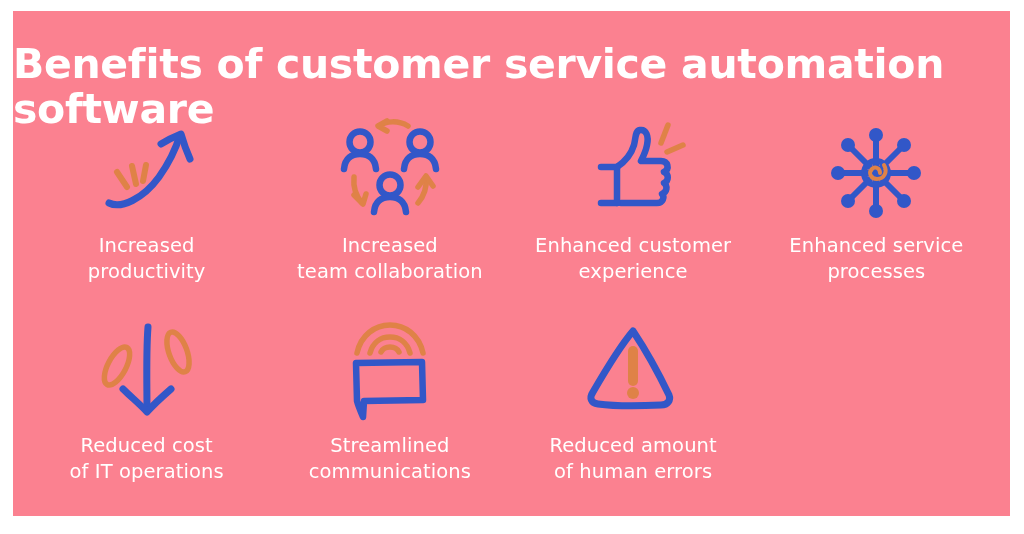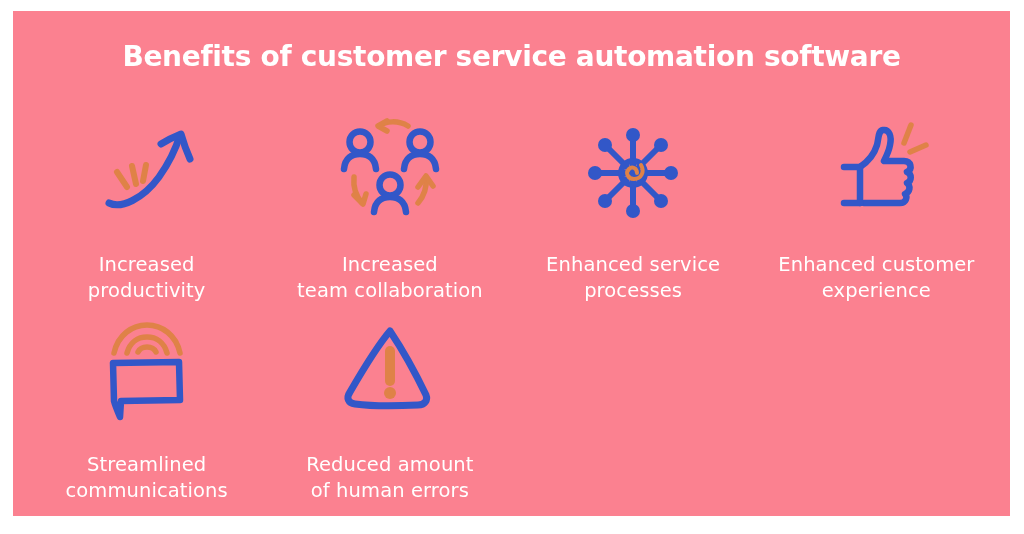--- a/index.html
+++ b/index.html
@@ -28,23 +28,23 @@
     width: 997px;
     height: 505px;
     background: #fb8190;
   }
 
   .title {
     position: absolute;
     left: 0;
     top: 31px;
     width: 997px;
-    text-align: center;
+    text-align: left;
     color: #ffffff;
-    font-size: 28px;
+    font-size: 41px;
     font-weight: bold;
     letter-spacing: -0.3px;
     font-family: "DejaVu Sans", sans-serif;
     line-height: 1.1;
   }
 
   .grid {
     position: absolute;
     left: 12px;
     top: 100px;
@@ -72,21 +72,21 @@
   }
 
   .icon-wrap svg {
     display: block;
     width: 120px;
     height: 112px;
     overflow: visible;
   }
 
   .label {
-    margin-top: 23px;
+    margin-top: 4px;
     text-align: center;
     color: #ffffff;
     font-size: 19.5px;
     line-height: 1.33;
     font-family: "DejaVu Sans", sans-serif;
     white-space: pre-line;
     letter-spacing: 0.1px;
     max-width: 250px;
   }
 
@@ -147,20 +147,35 @@
 
             <path class="stroke-orange" stroke-width="5.5" d="M24 60 C 23 70, 26 79, 32 86"></path>
             <path class="stroke-orange" stroke-width="5.5" d="M24 78 L 33 87 L 36 77"></path>
 
             <path class="stroke-orange" stroke-width="5.5" d="M88 86 C 94 79, 97 70, 96 60"></path>
             <path class="stroke-orange" stroke-width="5.5" d="M88 70 L 96 59 L 103 69"></path>
           </svg>
         </div>
         <div class="label">Increased
 team collaboration</div>
+      </div>
+
+      <div class="cell">
+        <div class="icon-wrap">
+          <svg viewBox="0 0 120 112">
+            <path class="stroke-blue" stroke-width="6.5" d="M44 50 C 50 46, 58 38, 61 28 C 63 20, 62 14, 67 13 C 73 12, 76 19, 74 28 C 73 34, 70 40, 68 44 L 88 44 C 95 44, 97 52, 91 55 C 96 57, 96 64, 91 66 C 95 69, 94 75, 89 77 C 92 80, 90 86, 84 86 L 48 86"></path>
+            <path class="stroke-blue" stroke-width="6.5" d="M44 50 L 44 86"></path>
+            <path class="stroke-blue" stroke-width="6.5" d="M28 50 L 44 50"></path>
+            <path class="stroke-blue" stroke-width="6.5" d="M28 86 L 44 86"></path>
+            <path class="stroke-orange" stroke-width="5.5" d="M95 8 L 88 26"></path>
+            <path class="stroke-orange" stroke-width="5.5" d="M110 28 L 94 35"></path>
+          </svg>
+        </div>
+        <div class="label">Enhanced customer
+experience</div>
       </div>
 
       <div class="cell">
         <div class="icon-wrap">
           <svg viewBox="0 0 120 112">
             <g class="stroke-blue" stroke-width="6">
               <path d="M60 56 L 60 20"></path>
               <path d="M60 56 L 60 92"></path>
               <path d="M60 56 L 24 56"></path>
               <path d="M60 56 L 96 56"></path>
@@ -183,32 +198,29 @@
             <path class="stroke-orange" stroke-width="4" d="M64 56 C 64 51, 59 49, 56 52 C 52 56, 55 62, 61 62 C 68 62, 72 55, 68 48"></path>
           </svg>
         </div>
         <div class="label">Enhanced service
 processes</div>
       </div>
 
       <div class="cell">
         <div class="icon-wrap">
           <svg viewBox="0 0 120 112">
-            <path class="stroke-blue" stroke-width="6.5" d="M44 50 C 50 46, 58 38, 61 28 C 63 20, 62 14, 67 13 C 73 12, 76 19, 74 28 C 73 34, 70 40, 68 44 L 88 44 C 95 44, 97 52, 91 55 C 96 57, 96 64, 91 66 C 95 69, 94 75, 89 77 C 92 80, 90 86, 84 86 L 48 86"></path>
-            <path class="stroke-blue" stroke-width="6.5" d="M44 50 L 44 86"></path>
-            <path class="stroke-blue" stroke-width="6.5" d="M28 50 L 44 50"></path>
-            <path class="stroke-blue" stroke-width="6.5" d="M28 86 L 44 86"></path>
-            <path class="stroke-orange" stroke-width="5.5" d="M95 8 L 88 26"></path>
-            <path class="stroke-orange" stroke-width="5.5" d="M110 28 L 94 35"></path>
-          </svg>
-        </div>
-        <div class="label">Enhanced customer
-experience</div>
-      </div>
-
+            <path class="stroke-blue" stroke-width="7" d="M61 10 C 59 35, 60 68, 60 94"></path>
+            <path class="stroke-blue" stroke-width="7" d="M36 72 C 44 80, 54 88, 60 95 C 67 87, 76 79, 84 72"></path>
+            <ellipse class="stroke-orange" stroke-width="5.5" cx="30" cy="49" rx="9" ry="21" transform="rotate(28 30 49)"></ellipse>
+            <ellipse class="stroke-orange" stroke-width="5.5" cx="91" cy="35" rx="9" ry="21" transform="rotate(-20 91 35)"></ellipse>
+          </svg>
+        </div>
+        <div class="label">Reduced cost
+of IT operations</div>
+      </div>
 
       <div class="cell">
         <div class="icon-wrap">
           <svg viewBox="0 0 120 112">
             <path class="stroke-blue" stroke-width="6.5" d="M26 46 L 92 45 L 93 83 L 34 84 L 33 100 C 30 93, 28 88, 27 84 Z"></path>
             <path class="stroke-orange" stroke-width="5.5" d="M27 36 C 31 18, 45 8, 60 8 C 75 8, 89 18, 93 36"></path>
             <path class="stroke-orange" stroke-width="5.5" d="M40 36 C 43 25, 51 20, 60 20 C 69 20, 77 25, 80 36"></path>
             <path class="stroke-orange" stroke-width="5.5" d="M51 35 C 53 31, 56 30, 60 30 C 64 30, 67 31, 69 35"></path>
           </svg>
         </div>

